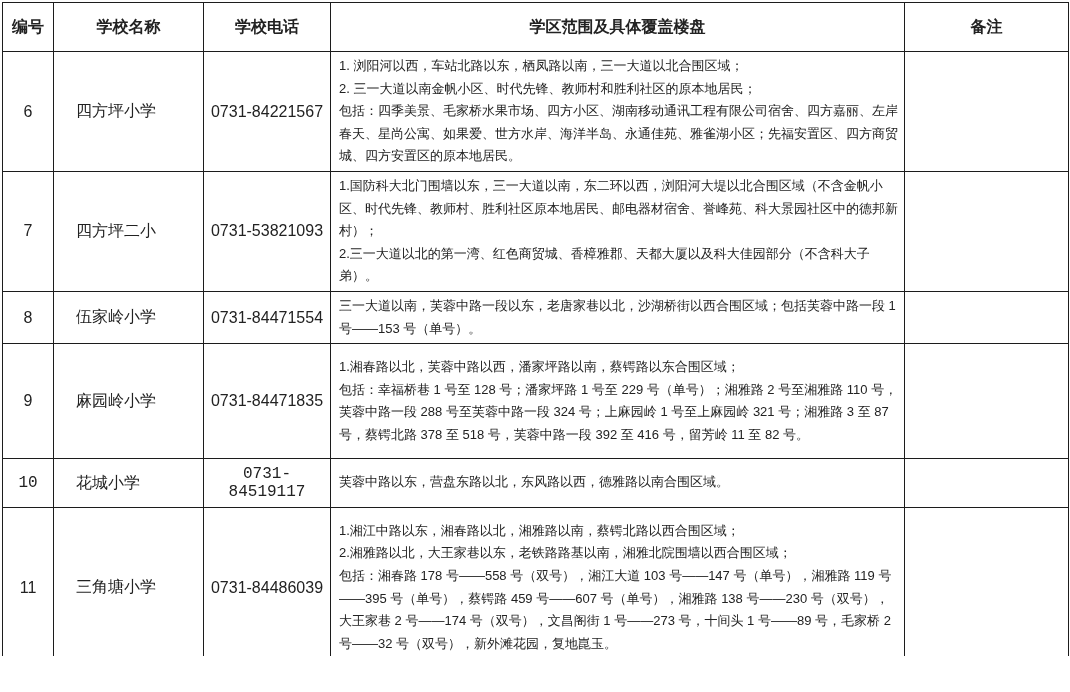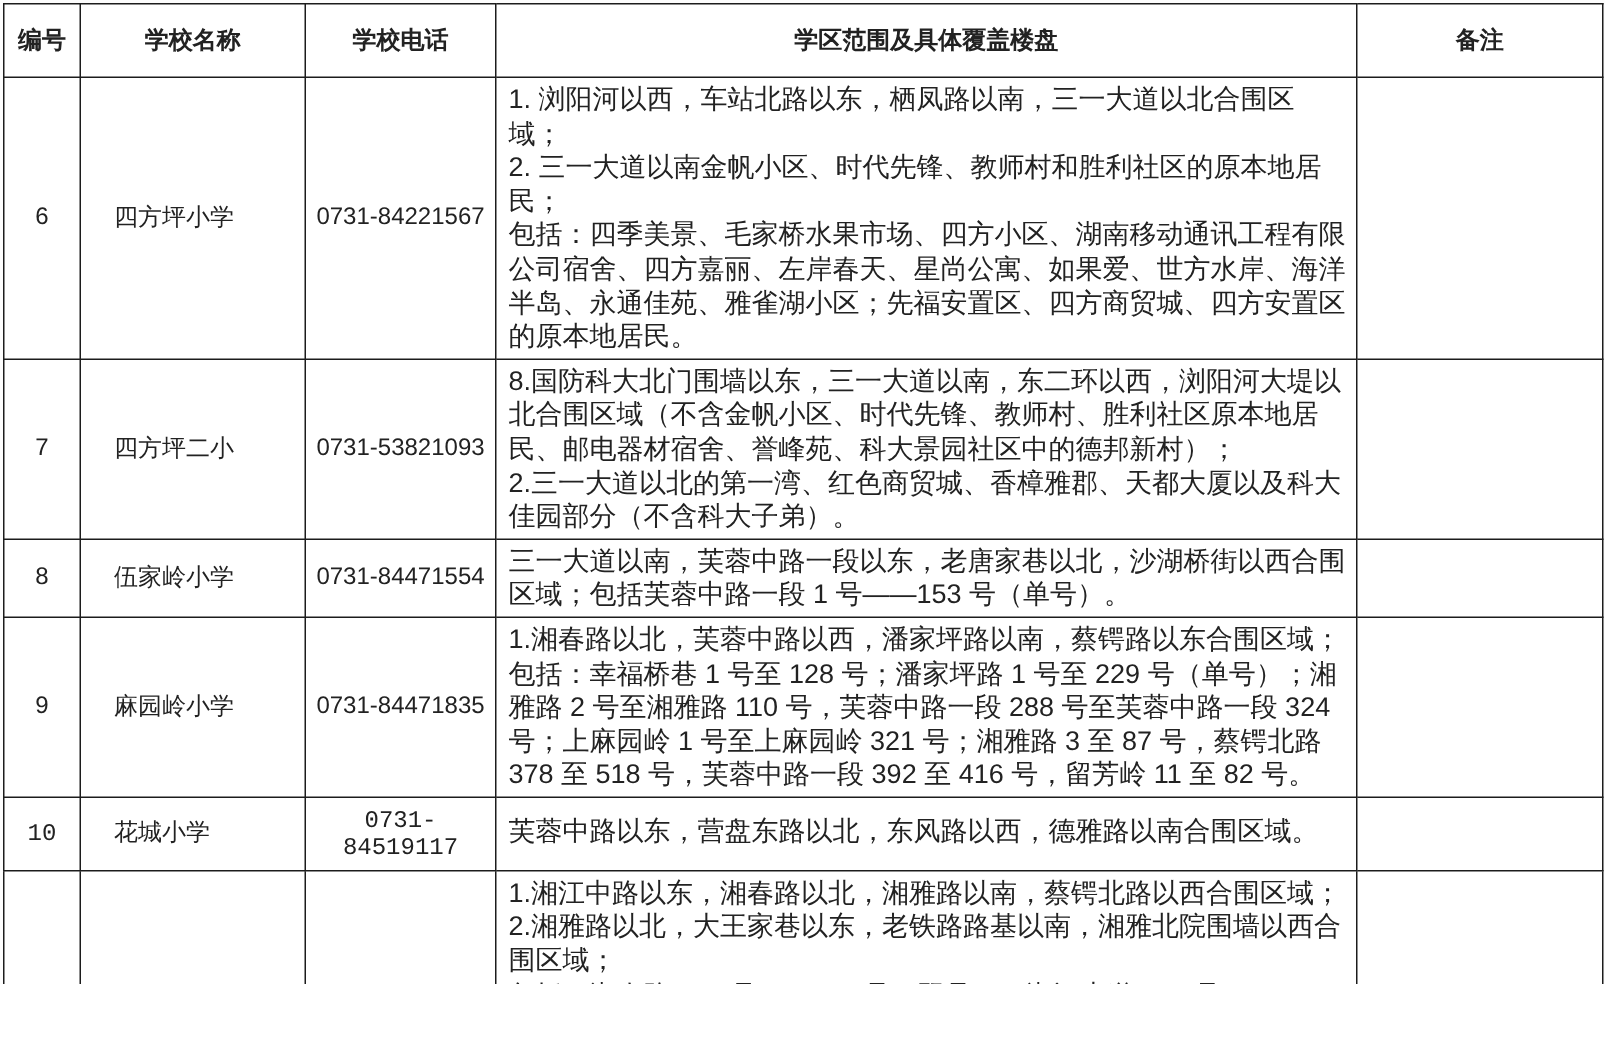--- a/index.html
+++ b/index.html
@@ -44,21 +44,21 @@
   td.c-id, td.c-name, td.c-phone {
     text-align: center;
     vertical-align: middle;
     font-size: 16px;
     padding: 2px 4px;
     color: #262626;
   }
   td.c-name { text-align: left; padding-left: 22px; }
   td.c-range {
     vertical-align: middle;
-    font-size: 18px;
+    font-size: 13px;
     line-height: 22.6px;
     padding: 3px 6px 3px 8px;
     white-space: pre-line;
     text-align: left;
     color: #242424;
   }
   td.c-remark { background: #ffffff; }
   tr.r6  { height: 120px; }
   tr.r7  { height: 114px; }
   tr.r8  { height: 52px; }
@@ -100,21 +100,21 @@
         <td class="c-phone">0731-84221567</td>
         <td class="c-range">1. 浏阳河以西，车站北路以东，栖凤路以南，三一大道以北合围区域；
 2. 三一大道以南金帆小区、时代先锋、教师村和胜利社区的原本地居民；
 包括：四季美景、毛家桥水果市场、四方小区、湖南移动通讯工程有限公司宿舍、四方嘉丽、左岸春天、星尚公寓、如果爱、世方水岸、海洋半岛、永通佳苑、雅雀湖小区；先福安置区、四方商贸城、四方安置区的原本地居民。</td>
         <td class="c-remark"></td>
       </tr>
       <tr class="r7">
         <td class="c-id">7</td>
         <td class="c-name">四方坪二小</td>
         <td class="c-phone">0731-53821093</td>
-        <td class="c-range">8.国防科大北门围墙以东，三一大道以南，东二环以西，浏阳河大堤以北合围区域（不含金帆小区、时代先锋、教师村、胜利社区原本地居民、邮电器材宿舍、誉峰苑、科大景园社区中的德邦新村）；
+        <td class="c-range">1.国防科大北门围墙以东，三一大道以南，东二环以西，浏阳河大堤以北合围区域（不含金帆小区、时代先锋、教师村、胜利社区原本地居民、邮电器材宿舍、誉峰苑、科大景园社区中的德邦新村）；
 2.三一大道以北的第一湾、红色商贸城、香樟雅郡、天都大厦以及科大佳园部分（不含科大子弟）。</td>
         <td class="c-remark"></td>
       </tr>
       <tr class="r8">
         <td class="c-id">8</td>
         <td class="c-name">伍家岭小学</td>
         <td class="c-phone">0731-84471554</td>
         <td class="c-range">三一大道以南，芙蓉中路一段以东，老唐家巷以北，沙湖桥街以西合围区域；包括芙蓉中路一段 1 号——153 号（单号）。</td>
         <td class="c-remark"></td>
       </tr>

